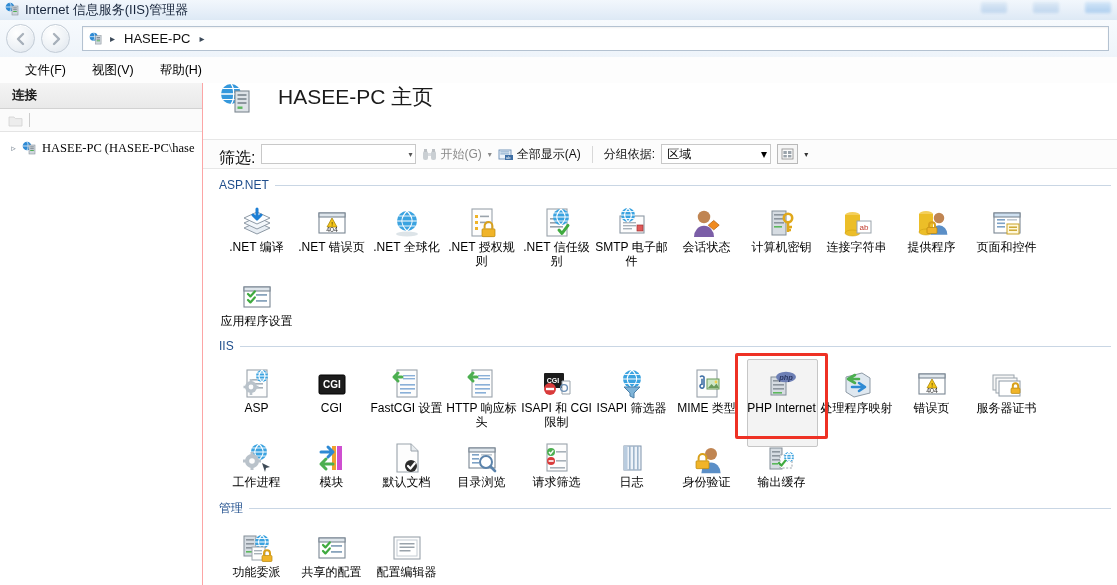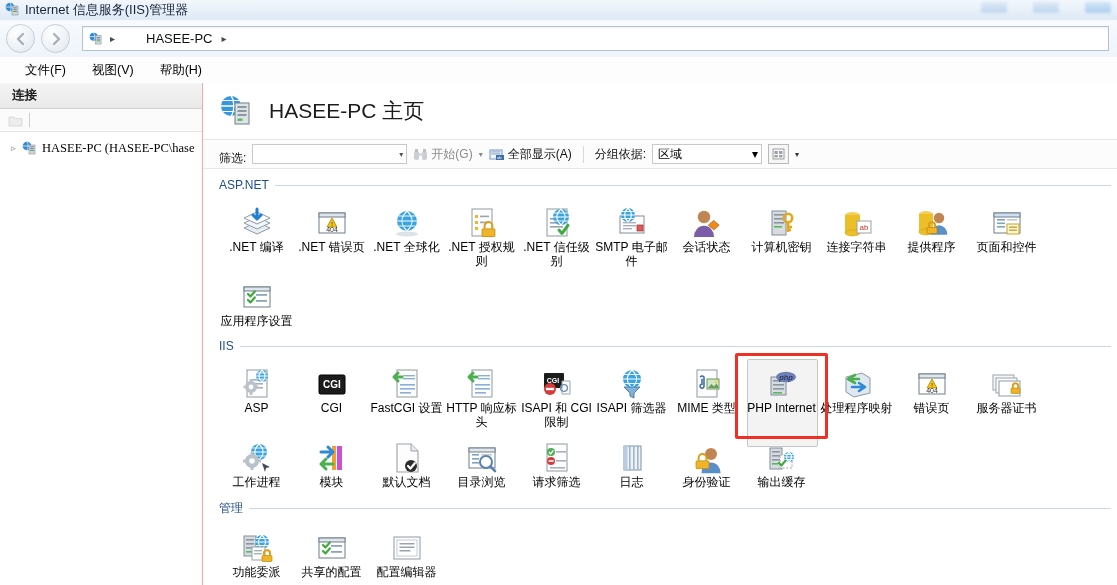--- a/index.html
+++ b/index.html
@@ -51,21 +51,21 @@
     display: flex; align-items: center; justify-content: center;
     box-shadow: inset 0 1px 0 #fff;
   }
   .navbtn svg { opacity: .45; }
   .addressbar {
     margin-left: 12px; height: 23px; flex: 1; margin-right: 8px;
     background: #fff; border: 1px solid #b4c2d1;
     display: flex; align-items: center; padding: 0 4px;
     box-shadow: inset 0 1px 2px rgba(0,0,0,.06);
   }
-  .crumb { font-size: 13px; color: #111; padding: 0 4px; margin-left: 22px; }
+  .crumb { font-size: 13px; color: #111; padding: 0 4px; }
   .crumb-arrow { color: #3c4a5a; font-size: 10px; padding: 0 5px; }
 
   
   .menubar {
     position: absolute; left: 0; top: 57px; width: 1117px; height: 26px;
     background: #fdfdfd; border-bottom: 1px solid #e2e2e2;
     display: flex; align-items: center; padding-left: 12px;
   }
   .menuitem { font-size: 12.5px; padding: 4px 13px; color: #000; white-space: nowrap; }
 
@@ -94,30 +94,30 @@
     width: 11px; text-align: center; color: #7b8794; font-size: 9px;
   }
   .tree-label { font-size: 12.5px; color: #000; font-family: Liberation Serif, serif; }
 
   
   .content {
     position: absolute; left: 203px; top: 83px; width: 914px; height: 502px;
     background: #ffffff; overflow: hidden;
   }
   .page-head {
-    display: flex; align-items: center; height: 56px; padding-left: 16px; gap: 16px;
+    display: flex; align-items: flex-start; height: 56px; padding-left: 16px; gap: 25px;
   }
   .page-title { font-size: 21px; color: #1b1b1b; }
 
   .filterbar {
     display: flex; align-items: center; height: 28px;
     border-top: 1px solid #e7e7e7; border-bottom: 1px solid #e7e7e7;
     background: #fcfcfc; padding-left: 16px; gap: 6px;
   }
-  .filter-label { font-size: 12px; color: #111; margin-top: 8px; }
+  .filter-label { font-size: 16px; color: #111; margin-top: 8px; }
   .filter-input {
     width: 150px; height: 18px; border: 1px solid #c8c8c8; background: #fff;
     display: flex; align-items: center; justify-content: flex-end;
     padding-right: 3px;
   }
   .filter-input .caret { font-size: 8px; color: #555; }
   .tool-link {
     display: flex; align-items: center; gap: 3px;
     font-size: 12px; color: #8a8a8a;
   }

